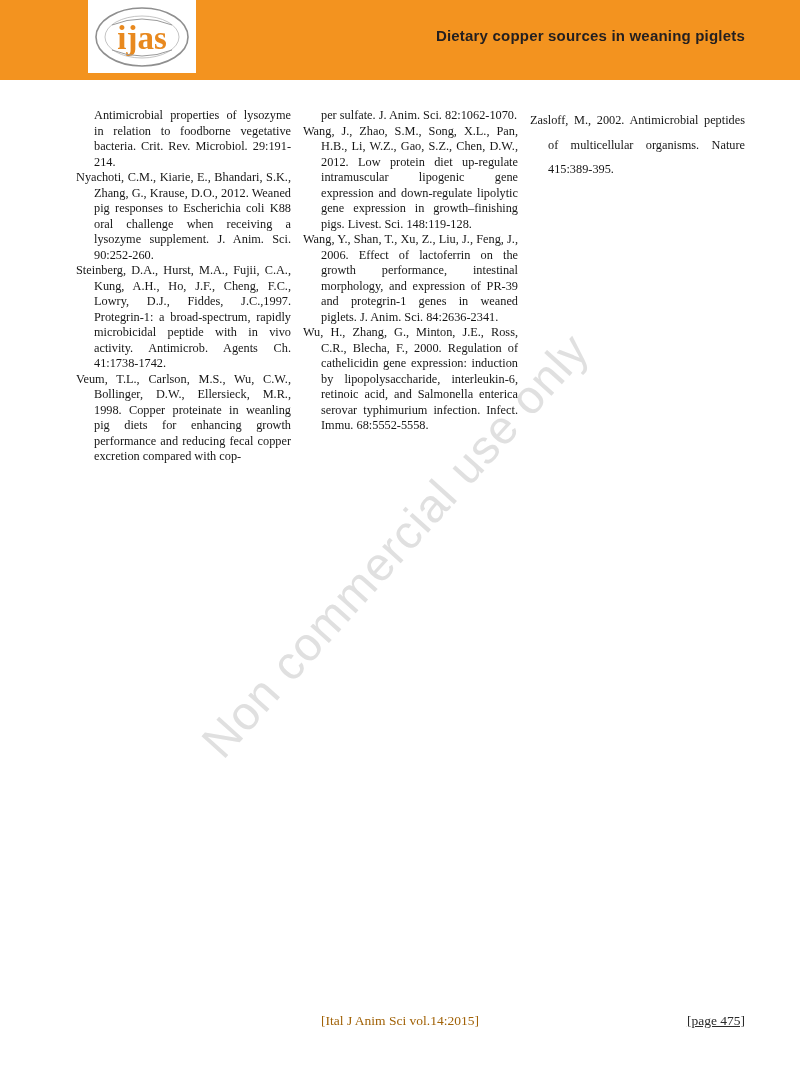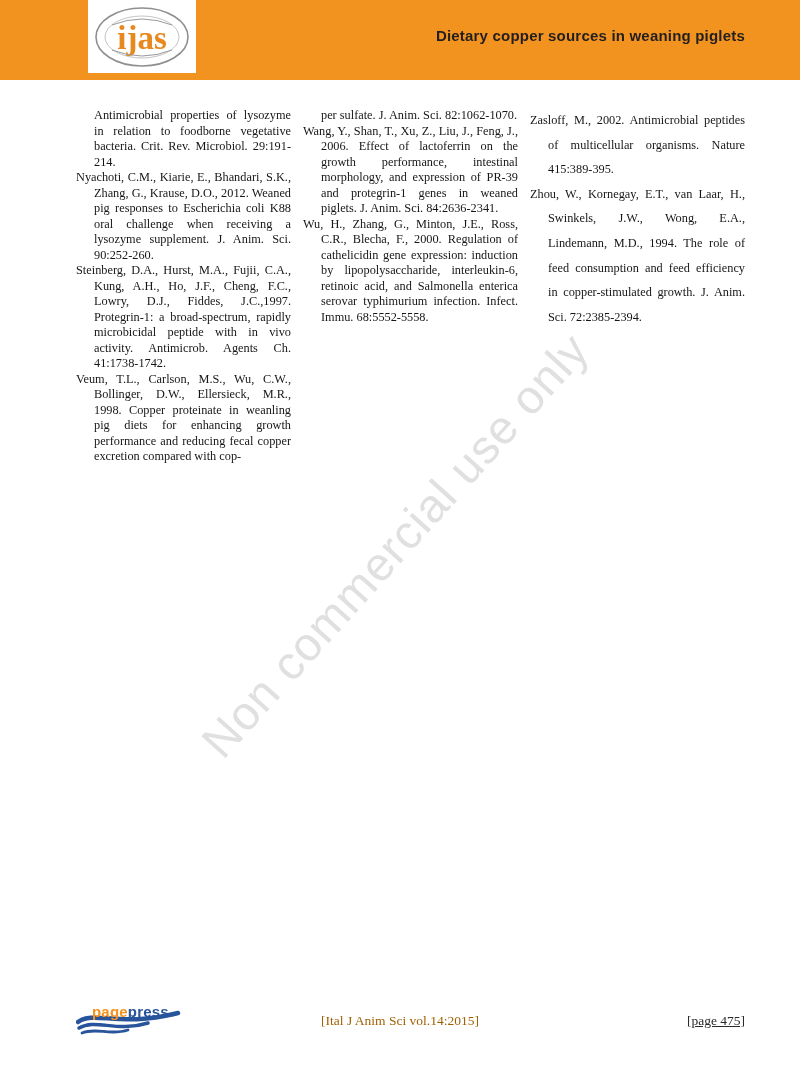--- a/index.html
+++ b/index.html
@@ -96,35 +96,25 @@
 
 <main class="content">
   <section class="col">
       <div class="ref cont">Antimicrobial properties of lysozyme in relation to foodborne vegetative bacteria. Crit. Rev. Microbiol. 29:191-214.</div>
       <div class="ref">Nyachoti, C.M., Kiarie, E., Bhandari, S.K., Zhang, G., Krause, D.O., 2012. Weaned pig responses to Escherichia coli K88 oral challenge when receiving a lysozyme supplement. J. Anim. Sci. 90:252-260.</div>
       <div class="ref">Steinberg, D.A., Hurst, M.A., Fujii, C.A., Kung, A.H., Ho, J.F., Cheng, F.C., Lowry, D.J., Fiddes, J.C.,1997. Protegrin-1: a broad-spectrum, rapidly microbicidal peptide with in vivo activity. Antimicrob. Agents Ch. 41:1738-1742.</div>
       <div class="ref">Veum, T.L., Carlson, M.S., Wu, C.W., Bollinger, D.W., Ellersieck, M.R., 1998. Copper proteinate in weanling pig diets for enhancing growth performance and reducing fecal copper excretion compared with cop-</div>
     </section>
   <section class="col">
       <div class="ref cont">per sulfate. J. Anim. Sci. 82:1062-1070.</div>
+      <div class="ref">Wang, J., Zhao, S.M., Song, X.L., Pan, H.B., Li, W.Z., Gao, S.Z., Chen, D.W., 2012. Low protein diet up-regulate intramuscular lipogenic gene expression and down-regulate lipolytic gene expression in growth–finishing pigs. Livest. Sci. 148:119-128.</div>
       <div class="ref">Wang, Y., Shan, T., Xu, Z., Liu, J., Feng, J., 2006. Effect of lactoferrin on the growth performance, intestinal morphology, and expression of PR-39 and protegrin-1 genes in weaned piglets. J. Anim. Sci. 84:2636-2341.</div>
       <div class="ref">Wu, H., Zhang, G., Minton, J.E., Ross, C.R., Blecha, F., 2000. Regulation of cathelicidin gene expression: induction by lipopolysaccharide, interleukin-6, retinoic acid, and Salmonella enterica serovar typhimurium infection. Infect. Immu. 68:5552-5558.</div>
     </section>
   <section class="col loose">
       <div class="ref">Zasloff, M., 2002. Antimicrobial peptides of multicellular organisms. Nature 415:389-395.</div>
-      <div class="ref">Zhou, W., Kornegay, E.T., van Laar, H., Swinkels, J.W., Wong, E.A., Lindemann, M.D., 1994. The role of feed consumption and feed efficiency in copper-stimulated growth. J. Anim. Sci. 72:2385-2394.</div>
     </section>
 </main>
 
 <footer class="footer">
-  <div class="pp-logo">
-    <svg class="pp-waves" width="106" height="42" viewBox="0 0 106 42">
-      <path d="M2 22 C 18 10, 44 28, 102 13" stroke="#27549B" stroke-width="4.5" fill="none" stroke-linecap="round"></path>
-      <path d="M3 28 C 20 18, 40 33, 72 23" stroke="#27549B" stroke-width="3.5" fill="none" stroke-linecap="round"></path>
-      <path d="M6 33 C 20 27, 34 36, 52 30" stroke="#27549B" stroke-width="2.8" fill="none" stroke-linecap="round"></path>
-    </svg>
-    <div class="pp-words">
-      <span class="pp-page">page</span><span class="pp-press">press</span>
-    </div>
-  </div>
   <div class="citation">[Ital J Anim Sci vol.14:2015]</div>
   <div class="page-number">[page 475]</div>
 </footer>
 
 </body></html>

